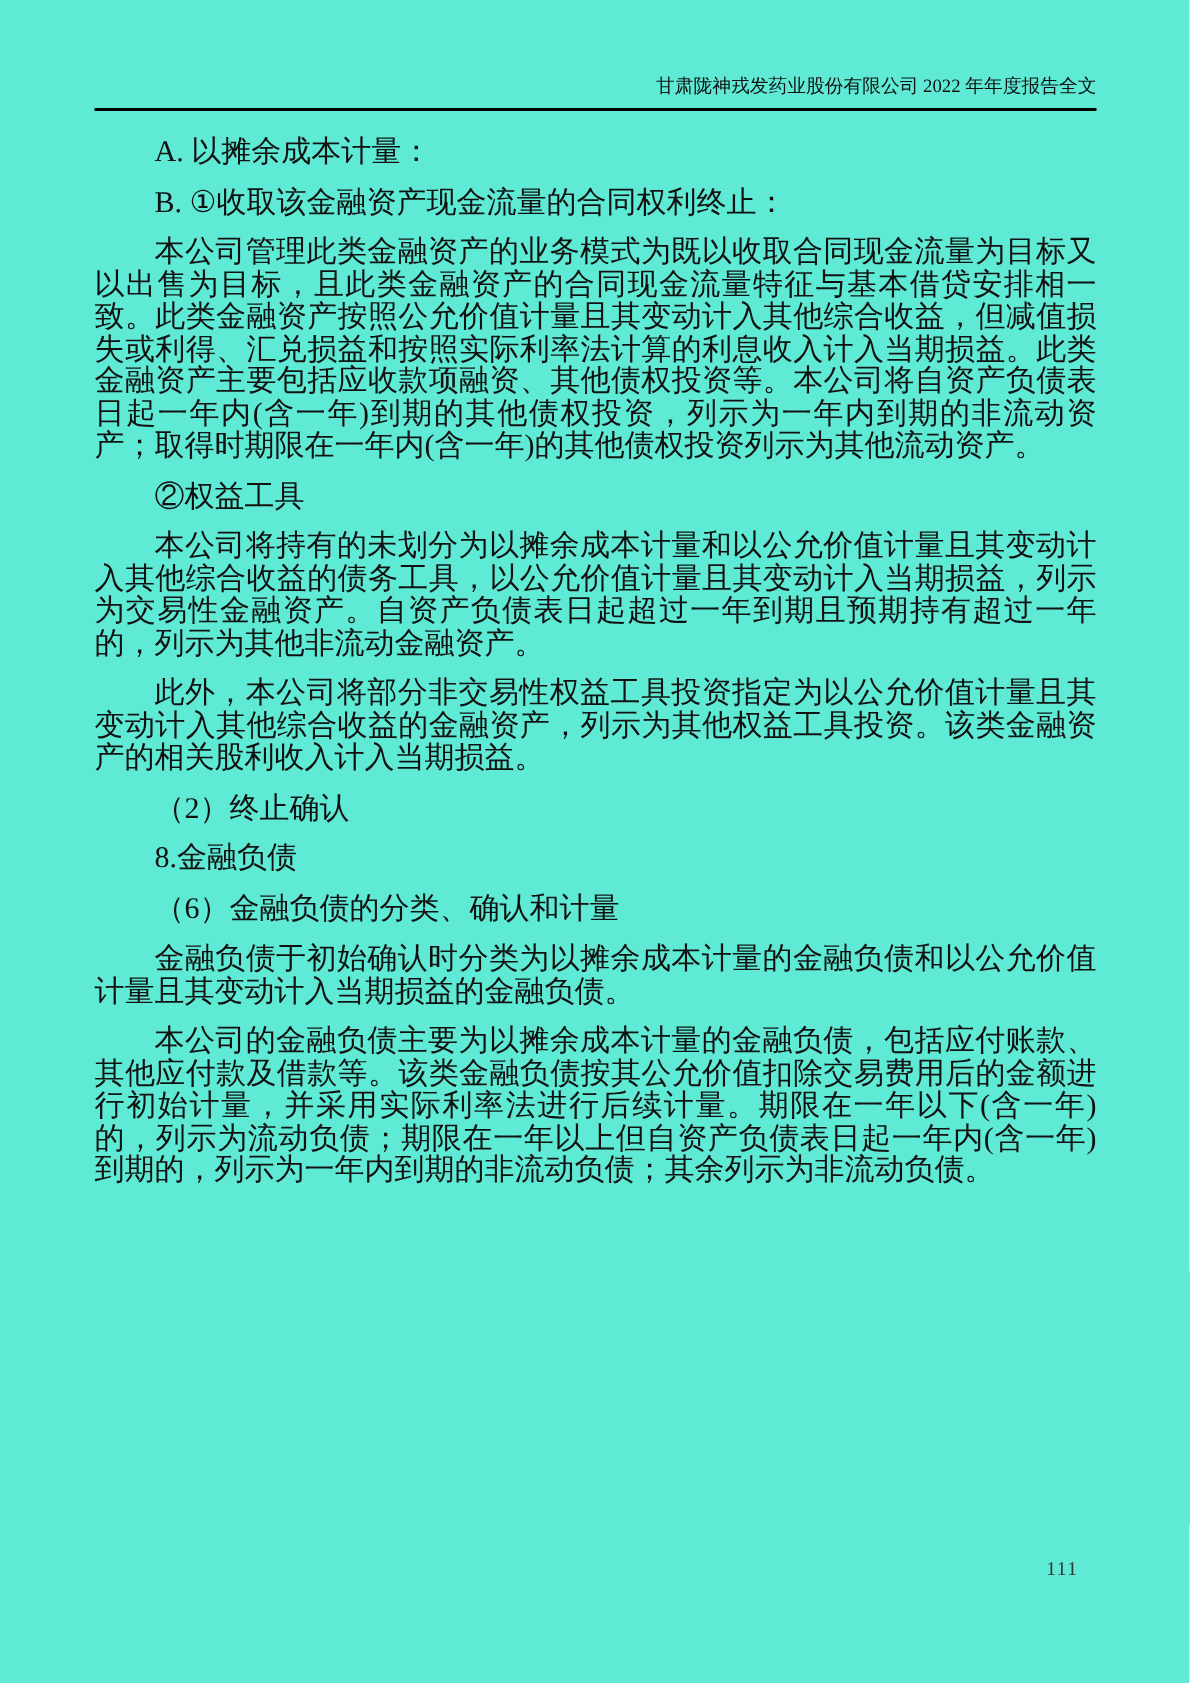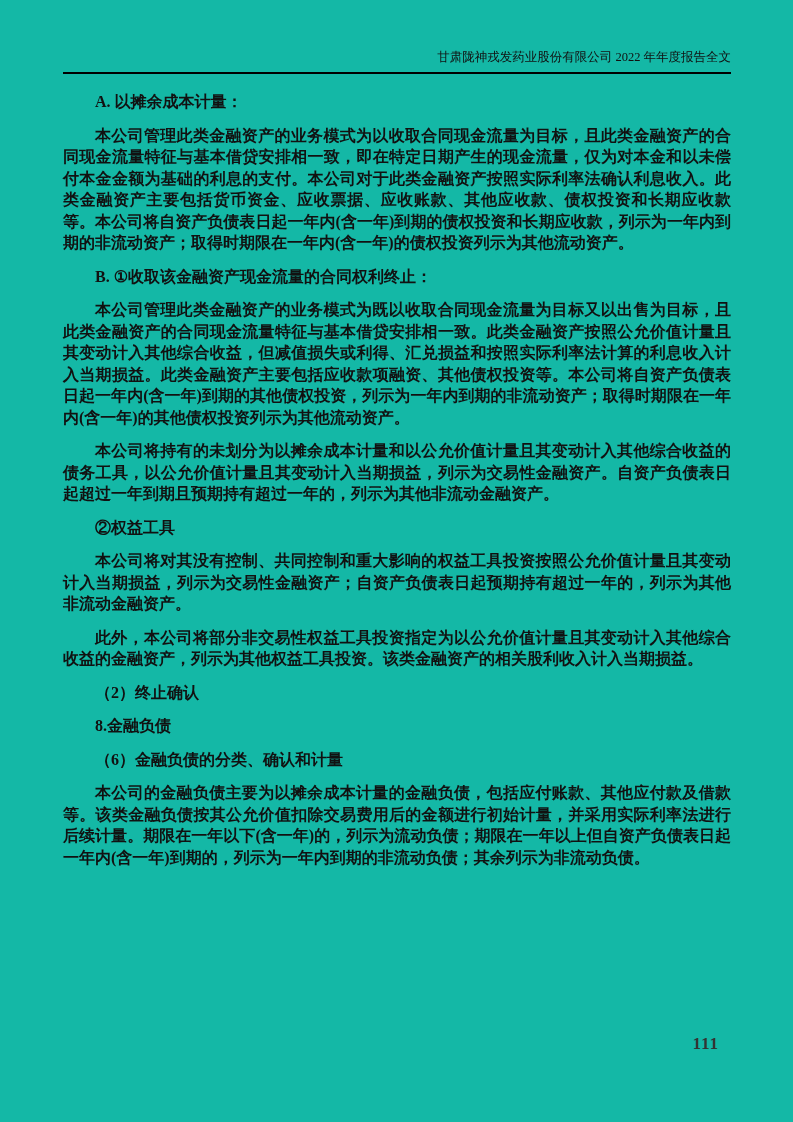--- a/index.html
+++ b/index.html
@@ -4,21 +4,21 @@
 <style>
   html, body {
     margin: 0;
     padding: 0;
     background: #ffffff;
   }
   .page {
     position: relative;
     width: 793px;
     height: 1122px;
-    background: #14b8a6;
+    background: #5eead4;
     font-family: "Liberation Serif", "DejaVu Serif", serif;
     color: #1a1a1a;
     overflow: hidden;
     box-sizing: border-box;
   }
   .header {
     position: absolute;
     left: 63px;
     right: 62px;
     top: 49px;
@@ -27,62 +27,59 @@
     line-height: 17px;
     color: #111111;
     border-bottom: 2px solid #000000;
     padding-bottom: 6px;
   }
   .content {
     position: absolute;
     left: 63px;
     right: 62px;
     top: 91px;
-    font-size: 16px;
+    font-size: 20px;
     line-height: 21.5px;
     text-align: justify;
     color: #111111;
-    font-weight: bold;
   }
   .block {
     text-indent: 2em;
     margin: 0 0 12px 0;
   }
   .block:last-child {
     margin-bottom: 16px;
   }
   .page-number {
     position: absolute;
     right: 74px;
     bottom: 68px;
-    font-size: 17px;
+    font-size: 13px;
     color: #333333;
     letter-spacing: 1px;
-    font-weight: bold;
   }
 </style>
 </head>
 <body>
 
 <div class="page">
 
   <div class="header">
     <span>甘肃陇神戎发药业股份有限公司 2022 年年度报告全文</span>
   </div>
 
   <div class="content">
     <div class="block">A. 以摊余成本计量：</div>
-    <div class="block">本公司管理此类金融资产的业务模式为以收取合同现金流量为目标，且此类金融资产的合同现金流量特征与基本借贷安排相一致，即在特定日期产生的现金流量，仅为对本金和以未偿付本金金额为基础的利息的支付。本公司对于此类金融资产按照实际利率法确认利息收入。此类金融资产主要包括货币资金、应收票据、应收账款、其他应收款、债权投资和长期应收款等。本公司将自资产负债表日起一年内(含一年)到期的债权投资和长期应收款，列示为一年内到期的非流动资产；取得时期限在一年内(含一年)的债权投资列示为其他流动资产。</div>
     <div class="block">B. ①收取该金融资产现金流量的合同权利终止：</div>
     <div class="block">本公司管理此类金融资产的业务模式为既以收取合同现金流量为目标又以出售为目标，且此类金融资产的合同现金流量特征与基本借贷安排相一致。此类金融资产按照公允价值计量且其变动计入其他综合收益，但减值损失或利得、汇兑损益和按照实际利率法计算的利息收入计入当期损益。此类金融资产主要包括应收款项融资、其他债权投资等。本公司将自资产负债表日起一年内(含一年)到期的其他债权投资，列示为一年内到期的非流动资产；取得时期限在一年内(含一年)的其他债权投资列示为其他流动资产。</div>
+    <div class="block">②权益工具</div>
     <div class="block">本公司将持有的未划分为以摊余成本计量和以公允价值计量且其变动计入其他综合收益的债务工具，以公允价值计量且其变动计入当期损益，列示为交易性金融资产。自资产负债表日起超过一年到期且预期持有超过一年的，列示为其他非流动金融资产。</div>
-    <div class="block">②权益工具</div>
-    <div class="block">本公司将对其没有控制、共同控制和重大影响的权益工具投资按照公允价值计量且其变动计入当期损益，列示为交易性金融资产；自资产负债表日起预期持有超过一年的，列示为其他非流动金融资产。</div>
     <div class="block">此外，本公司将部分非交易性权益工具投资指定为以公允价值计量且其变动计入其他综合收益的金融资产，列示为其他权益工具投资。该类金融资产的相关股利收入计入当期损益。</div>
     <div class="block">（2）终止确认</div>
     <div class="block">8.金融负债</div>
     <div class="block">（6）金融负债的分类、确认和计量</div>
+    <div class="block">金融负债于初始确认时分类为以摊余成本计量的金融负债和以公允价值计量且其变动计入当期损益的金融负债。</div>
     <div class="block">本公司的金融负债主要为以摊余成本计量的金融负债，包括应付账款、其他应付款及借款等。该类金融负债按其公允价值扣除交易费用后的金额进行初始计量，并采用实际利率法进行后续计量。期限在一年以下(含一年)的，列示为流动负债；期限在一年以上但自资产负债表日起一年内(含一年)到期的，列示为一年内到期的非流动负债；其余列示为非流动负债。</div>
   </div>
 
   <div class="page-number">111</div>
 
 </div>
 
 </body></html>

